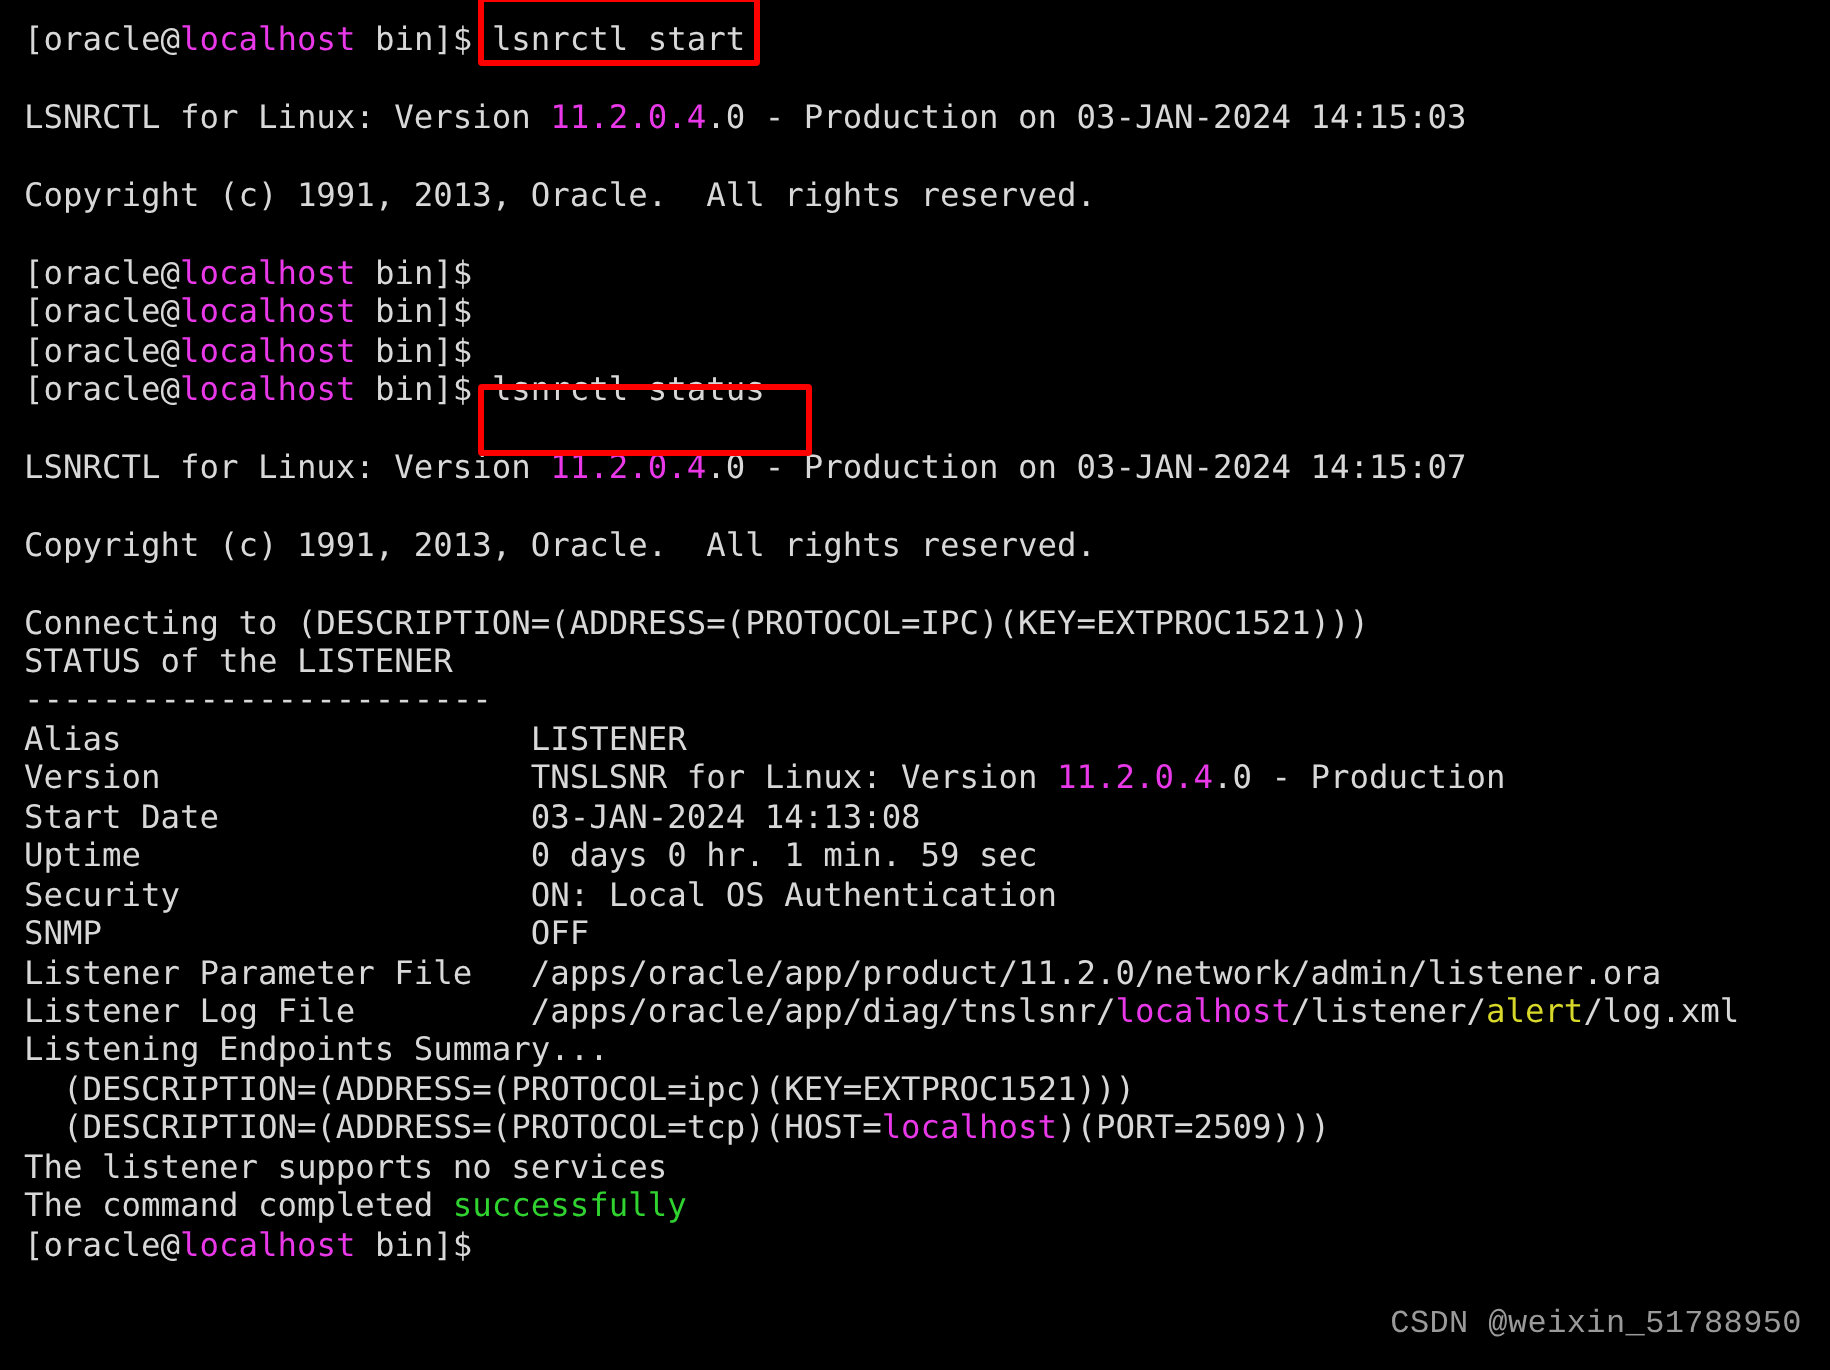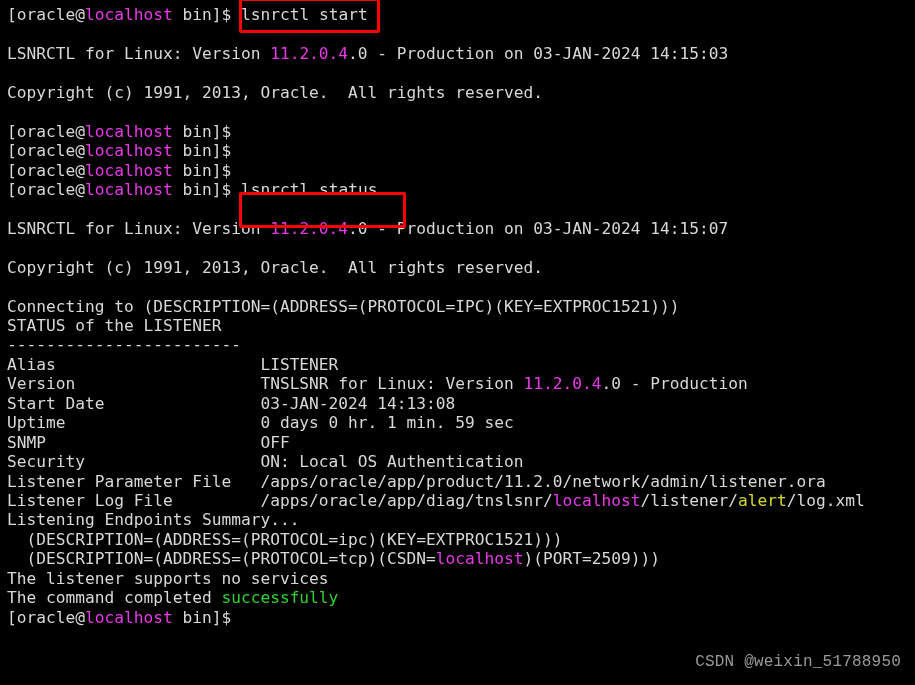--- a/index.html
+++ b/index.html
@@ -16,21 +16,21 @@
   #terminal {
     position: relative;
     width: 915px;
     height: 685px;
     background: #000000;
     color: #d8d8d8;
     font-family: "DejaVu Sans Mono", "Liberation Mono", monospace;
     font-size: 16.2px;
     line-height: 19.45px;
     letter-spacing: 0px;
-    padding: 5px;
+    padding: 10px;
     box-sizing: border-box;
   }
   .line {
     white-space: pre;
     height: 19.45px;
     padding-left: 2px;
     font-size: 16.2px;
     line-height: 19.45px;
   }
   .blank { height: 19.45px; }
@@ -102,31 +102,31 @@
 
   <div class="line"><span>Alias                     </span><span>LISTENER</span></div>
 
   <div class="line"><span>Version                   </span><span>TNSLSNR for Linux: Version </span><span class="c-magenta">11.2.0.4</span><span>.0 - Production</span></div>
 
   <div class="line"><span>Start Date                </span><span>03-JAN-2024 14:13:08</span></div>
 
   <div class="line"><span>Uptime                    </span><span>0 days 0 hr. 1 min. 59 sec</span></div>
 
 
+  <div class="line"><span>Security                  </span><span>ON: Local OS Authentication</span></div>
+
   <div class="line"><span>SNMP                      </span><span>OFF</span></div>
-
-  <div class="line"><span>Security                  </span><span>ON: Local OS Authentication</span></div>
 
   <div class="line"><span>Listener Parameter File   </span><span>/apps/oracle/app/product/11.2.0/network/admin/listener.ora</span></div>
 
   <div class="line"><span>Listener Log File         </span><span>/apps/oracle/app/diag/tnslsnr/</span><span class="c-magenta">localhost</span><span>/listener/</span><span class="c-yellow">alert</span><span>/log.xml</span></div>
 
   <div class="line">Listening Endpoints Summary...</div>
   <div class="line">  (DESCRIPTION=(ADDRESS=(PROTOCOL=ipc)(KEY=EXTPROC1521)))</div>
-  <div class="line"><span>  (DESCRIPTION=(ADDRESS=(PROTOCOL=tcp)(CSDN=</span><span class="c-magenta">localhost</span><span>)(PORT=2509)))</span></div>
+  <div class="line"><span>  (DESCRIPTION=(ADDRESS=(PROTOCOL=tcp)(HOST=</span><span class="c-magenta">localhost</span><span>)(PORT=2509)))</span></div>
 
   <div class="line">The listener supports no services</div>
 
   <div class="line"><span>The command completed </span><span class="c-green">successfully</span></div>
 
   <div class="line"><span class="c-white">[</span><span class="c-white">oracle</span><span class="c-white">@</span><span class="c-magenta">localhost</span><span class="c-white"> bin]$ </span></div>
 
   <div class="redbox" id="redbox-start"></div>
   <div class="redbox" id="redbox-status"></div>
 

